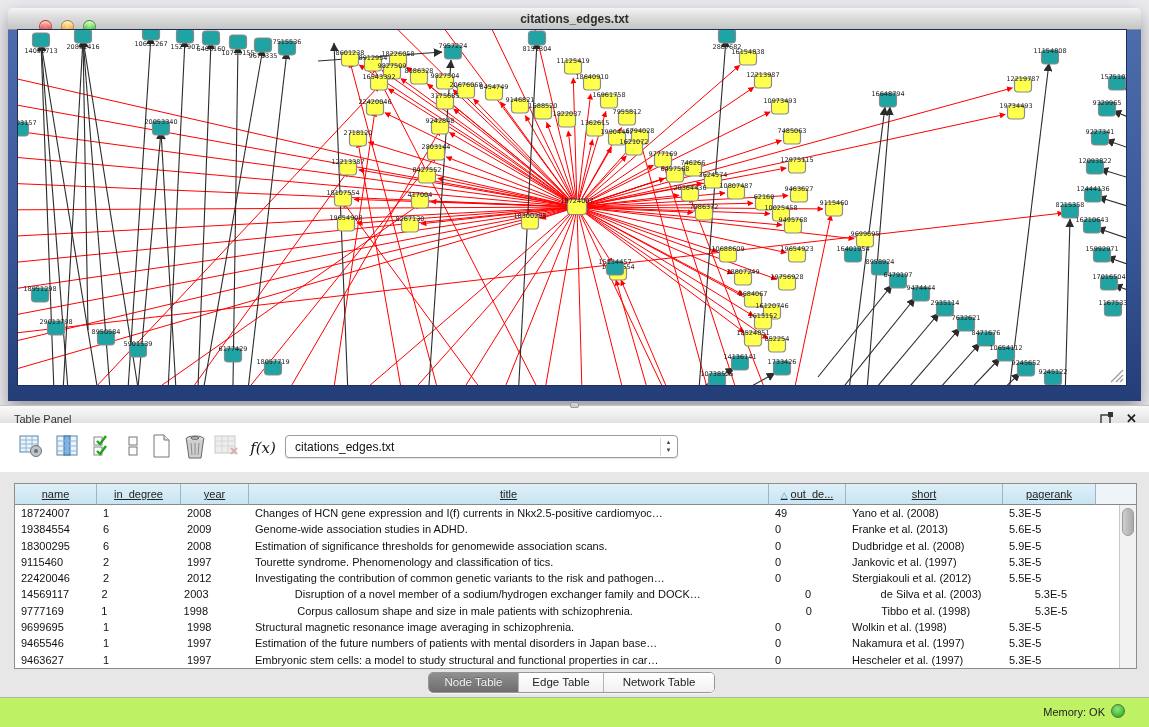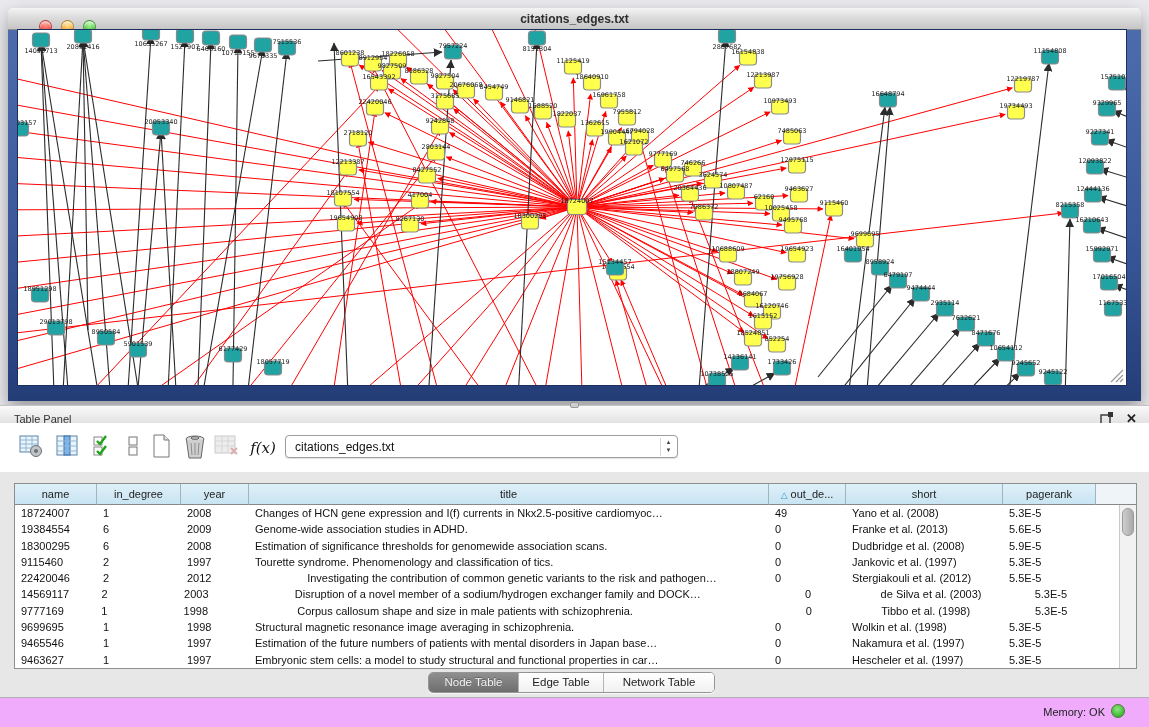--- a/index.html
+++ b/index.html
@@ -44,21 +44,21 @@
     border:1px solid #9d9d9d; border-radius:4px; box-shadow:0 1px 1px rgba(0,0,0,.12); }
   .dropdown .val { position:absolute; left:9px; top:4px; font-size:12px; color:#111; }
   .dd-arrows { position:absolute; right:4px; top:2px; width:13px; height:18px; border-left:1px solid #d8d8d8; padding-left:3px; }
   .dd-arrows span { display:block; font-size:6px; line-height:8px; color:#444; text-align:center; }
 
   #table-frame { position:absolute; left:14px; top:78px; width:1123px; height:186px;
     background:#ffffff; border:1px solid #8e8e8e; }
   .thead { position:absolute; left:0; top:0; height:21px; display:flex; }
   .th { height:21px; background:linear-gradient(180deg,#dff0f9,#c8e4f2); border-right:1px solid #9eb4bf;
     border-bottom:1px solid #888; font-size:11px; color:#222; text-align:center; line-height:20px;
-    overflow:hidden; white-space:nowrap; }
+    overflow:hidden; white-space:nowrap;text-decoration:underline; }
   .th .sort { color:#3a9ccc; font-size:9px; margin-right:3px; }
   .th-fill { background:#eef4f8; border-bottom:1px solid #888; }
   .tbody { position:absolute; left:0; top:21px; width:1105px; height:163px; overflow:hidden; }
   .trow { display:flex; height:16.3px; }
   .td { font-size:11px; color:#111; line-height:16px; padding-left:6px; overflow:hidden;
     white-space:nowrap; text-overflow:clip; }
   .vscroll { position:absolute; right:0; top:21px; width:17px; height:163px; background:#f2f2f2;
     border-left:1px solid #c9c9c9; }
   .vthumb { position:absolute; left:2px; top:3px; width:12px; height:28px; border-radius:6px;
     background:linear-gradient(90deg,#cfcfcf,#a9a9a9); border:1px solid #9a9a9a; }
@@ -66,21 +66,21 @@
   .tabbar { position:absolute; left:0; top:266px; width:100%; height:30px; }
   .segctl { position:absolute; left:428px; top:1px; height:21px; display:flex;
     border:1px solid #959595; border-radius:5px; overflow:hidden; background:#fdfdfd;
     box-shadow:0 1px 1px rgba(255,255,255,.8); }
   .seg { height:100%; font-size:11.5px; line-height:19px; text-align:center; color:#222;
     border-right:1px solid #b5b5b5; background:linear-gradient(180deg,#ffffff,#f1f1f1); }
   .seg:last-child { border-right:0; }
   .seg.sel { background:linear-gradient(180deg,#8f8f8f,#6e6e6e); color:#f3f3f3; text-shadow:0 -1px 0 rgba(0,0,0,.3); }
 
   .statusbar { position:absolute; left:0; top:292px; width:100%; height:30px;
-    background:#f0abfc; border-top:1px solid #b0b0b5; }
+    background:#bef264; border-top:1px solid #b0b0b5; }
   .mem-label { position:absolute; right:44px; top:8px; font-size:11px; color:#222; }
   .mem-dot { position:absolute; right:24px; top:6px; width:14px; height:14px; border-radius:50%;
     background:radial-gradient(circle at 45% 35%, #8ee67e, #35b52c 75%); border:1px solid #57713f; }
 </style>
 </head>
 <body>
 
 <div id="net-window">
   <div class="titlebar">
     <span class="tl red"></span>
@@ -801,21 +801,21 @@
           <div class="td" style="width: 68px;">1997</div>
           <div class="td" style="width: 520px;">Tourette syndrome. Phenomenology and classification of tics.</div>
           <div class="td" style="width: 77px;">0</div>
           <div class="td" style="width: 157px;">Jankovic et al. (1997)</div>
           <div class="td" style="width: 93px;">5.3E-5</div>
         </div>
         <div class="trow">
           <div class="td" style="width: 82px;">22420046</div>
           <div class="td" style="width: 84px;">2</div>
           <div class="td" style="width: 68px;">2012</div>
-          <div class="td" style="width: 520px; text-align: center;">Investigating the contribution of common genetic variants to the risk and pathogen…</div>
+          <div class="td" style="width: 520px;">Investigating the contribution of common genetic variants to the risk and pathogen…</div>
           <div class="td" style="width: 77px;">0</div>
           <div class="td" style="width: 157px;">Stergiakouli et al. (2012)</div>
           <div class="td" style="width: 93px;">5.5E-5</div>
         </div>
         <div class="trow">
           <div class="td" style="width: 82px;">14569117</div>
           <div class="td" style="width: 84px;">2</div>
           <div class="td" style="width: 68px;">2003</div>
           <div class="td" style="width: 520px; margin-left: 44px;">Disruption of a novel member of a sodium/hydrogen exchanger family and DOCK…</div>
           <div class="td" style="width: 77px;">0</div>

